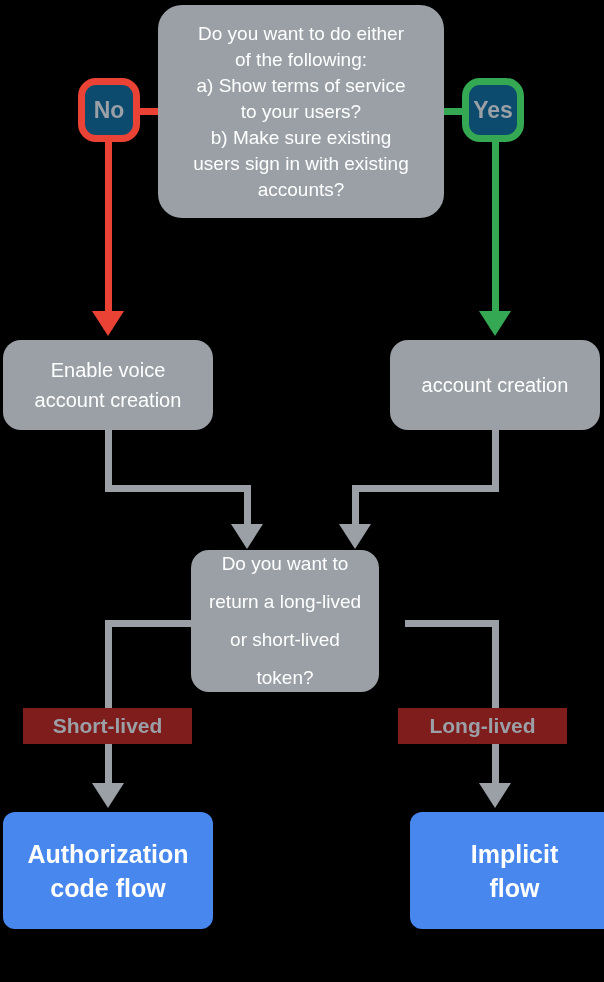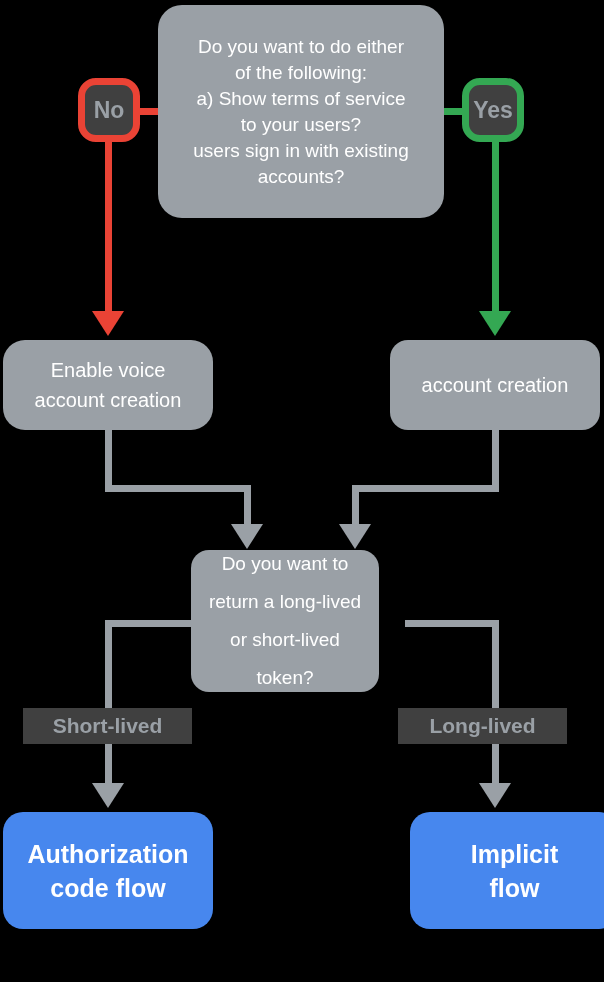--- a/index.html
+++ b/index.html
@@ -38,34 +38,34 @@
   .qbox-mid {
     left: 191px; top: 550px; width: 188px; height: 142px;
     border-radius: 18px;
     font-size: 19px; line-height: 28px; justify-content: space-between;
   }
   .action-box {
     width: 210px; height: 90px; top: 340px;
     border-radius: 18px;
     font-size: 20px; line-height: 30px;
   }
-  .action-left { left: 3px; border-radius: 22px; }
+  .action-left { left: 3px; }
   .action-right { left: 390px; }
   .result-box {
     top: 812px; height: 117px;
-    border-radius: 20px;
+    border-radius: 12px;
     background: var(--blue);
     font-size: 25px; line-height: 34px; font-weight: 700;
   }
   .result-left { left: 3px; width: 210px; }
   .result-right { left: 389px; width: 209px; margin-left: 21px; }
   .badge {
     position: absolute;
     top: 78px; width: 62px; height: 64px;
-    background: #404040;
+    background: #0c4a6e;
     border-radius: 18px;
     border: 7px solid var(--gray);
     display: flex; align-items: center; justify-content: center;
     font-size: 23px; font-weight: 700;
     color: var(--label-text);
   }
   .badge-no { left: 78px; border-color: var(--red); }
   .badge-yes { left: 462px; border-color: var(--green); }
   .line { position: absolute; background: var(--gray); z-index: 0; }
   .line-red { background: var(--red); }
@@ -76,21 +76,21 @@
     border-left: 16px solid transparent;
     border-right: 16px solid transparent;
     border-top: 25px solid var(--gray);
     z-index: 0;
   }
   .arrow-red { border-top-color: var(--red); }
   .arrow-green { border-top-color: var(--green); }
   .edge-label {
     position: absolute;
     top: 708px; width: 169px; height: 36px;
-    background: #404040;
+    background: #7f1d1d;
     display: flex; align-items: center; justify-content: center;
     font-size: 21px; font-weight: 700;
     color: var(--label-text);
     z-index: 2;
   }
   .edge-label-left { left: 23px; }
   .edge-label-right { left: 398px; }
   .tline { white-space: nowrap; }
 </style>
 </head>
@@ -121,20 +121,21 @@
 
   <div class="line" style="left:405px; top:620px; width:94px; height:7px;"></div>
   <div class="line" style="left:492px; top:620px; width:7px; height:164px;"></div>
   <div class="arrow" style="left:479px; top:783px;"></div>
 
   <div class="node qbox-top">
     <div class="tline">Do you want to do either</div>
     <div class="tline">of the following:</div>
     <div class="tline">a) Show terms of service</div>
     <div class="tline">to your users?</div>
+    <div class="tline">b) Make sure existing</div>
     <div class="tline">users sign in with existing</div>
     <div class="tline">accounts?</div>
   </div>
 
   <div class="badge badge-no">
     <span>No</span>
   </div>
   <div class="badge badge-yes">
     <span>Yes</span>
   </div>

